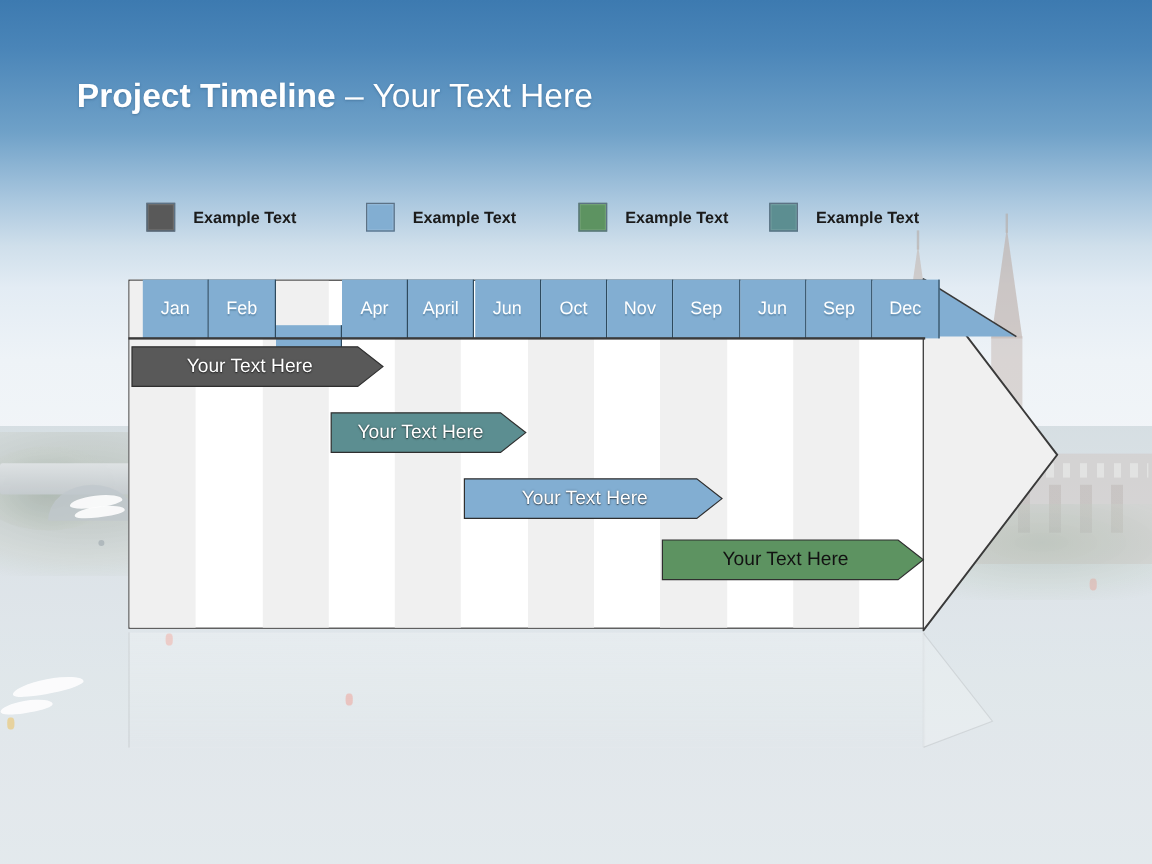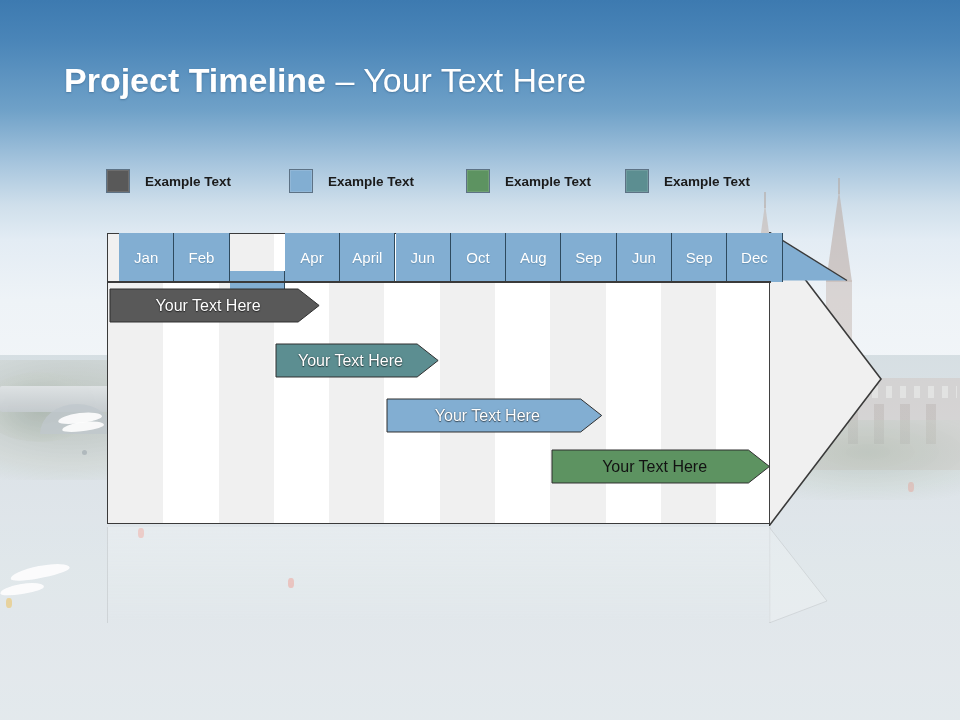--- a/index.html
+++ b/index.html
@@ -99,28 +99,28 @@
       transparent 0 4px, rgba(255,255,255,.85) 4px 10px, transparent 10px 14px);
   }
   .greenery{
     position:absolute;right:0px;top:420px;width:230px;height:80px;
     background:radial-gradient(ellipse at 60% 40%, rgba(170,184,172,.55) 0%, rgba(200,210,203,.3) 58%, rgba(214,221,218,0) 80%);
   }
 
   
   .title{
     position:absolute;left:64px;top:60px;
-    font-size:34px;line-height:40px;color:#ffffff;white-space:nowrap;
+    font-size:28px;line-height:40px;color:#ffffff;white-space:nowrap;
     text-shadow:0 1px 2px rgba(25,60,95,.35);
   }
   .title .strong{font-weight:bold;}
   .title .light{font-weight:normal;}
 
   
-  .legend{position:absolute;left:106px;top:166px;width:760px;height:30px;text-align:center;}
+  .legend{position:absolute;left:122px;top:166px;width:760px;height:30px;text-align:center;}
   .legend-item{position:absolute;display:flex;align-items:center;height:30px;}
   .legend-sw{
     width:22px;height:22px;border:1px solid #5d7285;
     box-shadow:inset 0 0 0 1px rgba(255,255,255,.12);
   }
   .legend-label{
     margin-left:15px;font-size:13.5px;font-weight:bold;color:#1b1b1b;white-space:nowrap;
   }
 
   
@@ -270,21 +270,21 @@
     </div>
 
     <div class="head-row" id="head-row">
         <div class="month" style="left: 0px; width: 55.3px;">Jan</div>
         <div class="month" style="left: 55.3px; width: 55.3px;">Feb</div>
         <div class="month" style="left: 110.6px; width: 55.3px; margin-top: 38px;">Mar</div>
         <div class="month" style="left: 165.9px; width: 55.3px;">Apr</div>
         <div class="month" style="left: 221.2px; width: 55.3px;">April</div>
         <div class="month" style="left: 276.5px; width: 55.3px;">Jun</div>
         <div class="month" style="left: 331.8px; width: 55.3px;">Oct</div>
-        <div class="month" style="left: 387.1px; width: 55.3px;">Aug</div>
+        <div class="month" style="left: 387.1px; width: 55.3px;">Nov</div>
         <div class="month" style="left: 442.4px; width: 55.3px;">Sep</div>
         <div class="month" style="left: 497.7px; width: 55.3px;">Jun</div>
         <div class="month" style="left: 553px; width: 55.3px;">Sep</div>
         <div class="month" style="left: 608.3px; width: 55.3px;">Dec</div>
       </div>
     <div class="head-underline"></div>
 
     <div class="bars" id="bars">
         <div class="bar" style="left: 3px; top: 6px; width: 210.14px;">
           <svg width="210.14" height="35" viewBox="0 0 210.14 35">

